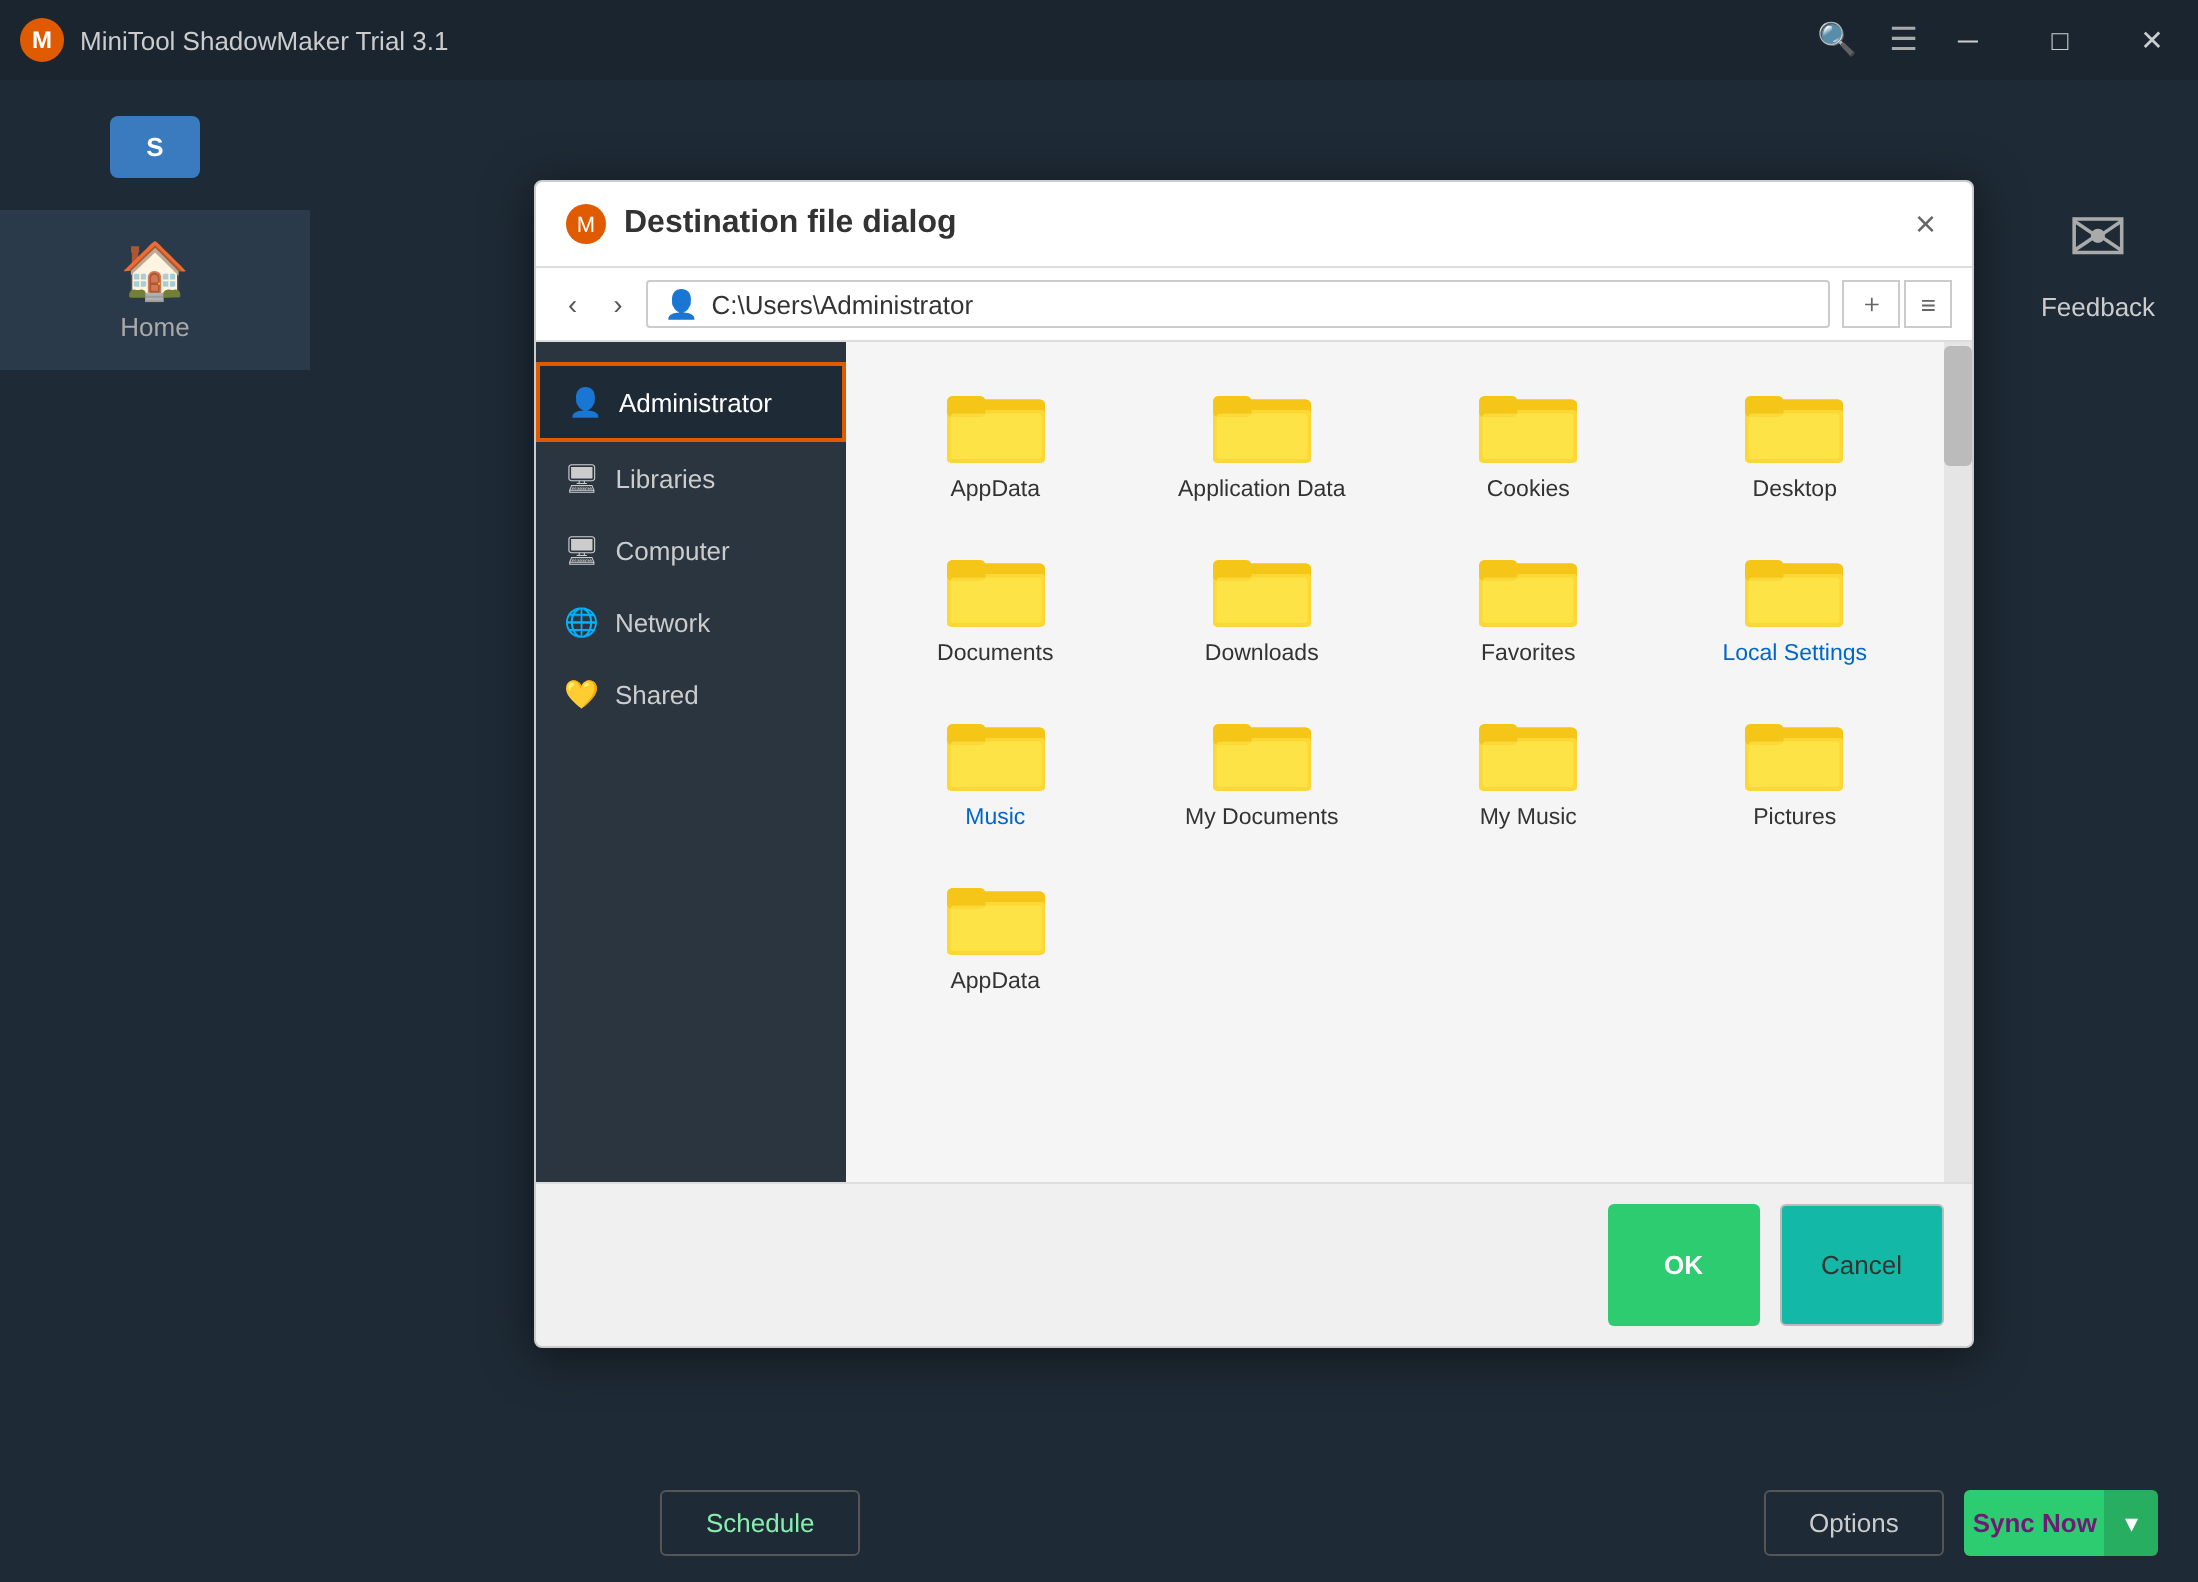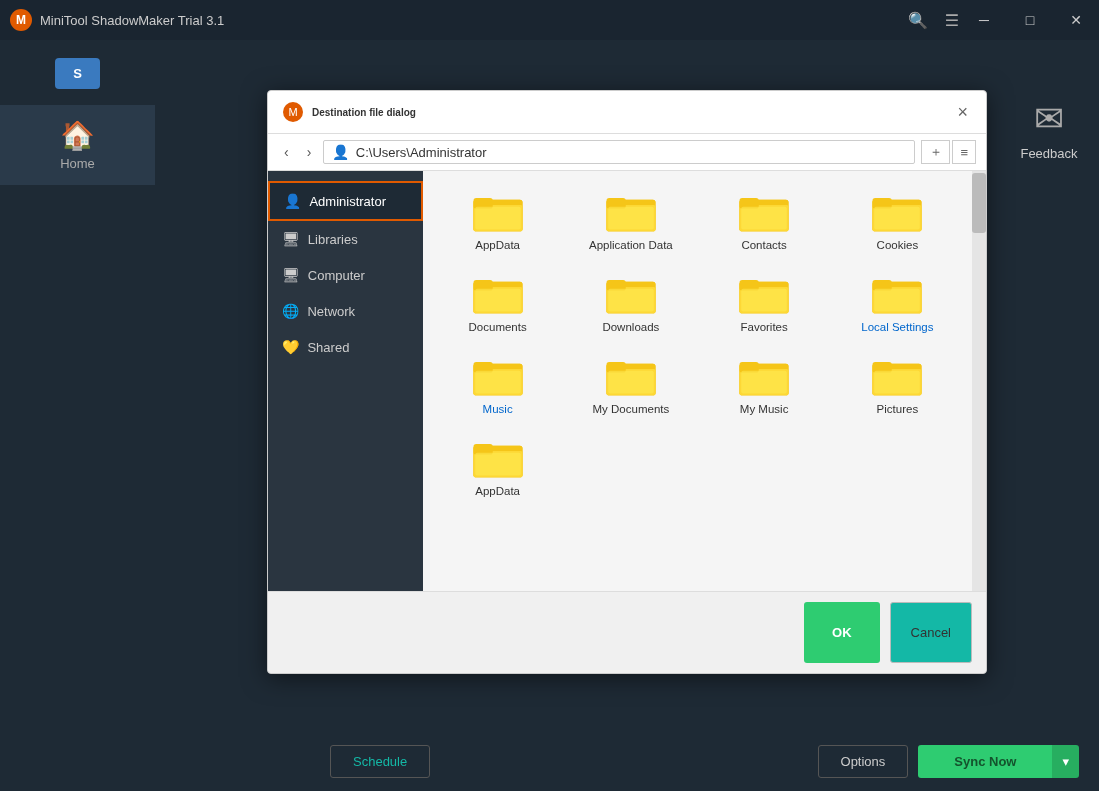--- a/index.html
+++ b/index.html
@@ -151,21 +151,21 @@
       height: 60px;
       background: #1e2a35;
       display: flex;
       align-items: center;
       padding: 0 20px;
       justify-content: space-between;
     }
     .schedule-btn {
       background: #1e2a35;
       border: 1px solid #555;
-      color: #14b8a6;
+      color: #86efac;
       padding: 8px 22px;
       font-size: 13px;
       cursor: pointer;
       border-radius: 3px;
     }
     .right-btns {
       display: flex;
       gap: 10px;
     }
     .options-btn {
@@ -176,22 +176,22 @@
       font-size: 13px;
       cursor: pointer;
       border-radius: 3px;
     }
     .sync-now-wrap {
       display: flex;
     }
     .sync-now-btn {
       background: #2ecc71;
       border: none;
-      color: #14532d;
-      padding: 8px 36px;
+      color: #701a75;
+      padding: 8px 4px;
       font-size: 13px;
       cursor: pointer;
       border-radius: 3px 0 0 3px;
       font-weight: 600;
     }
     .sync-now-arrow {
       background: #27ae60;
       border: none;
       color: white;
       padding: 8px 10px;
@@ -225,21 +225,21 @@
       padding: 10px 14px;
       border-bottom: 1px solid #ddd;
       border-radius: 4px 4px 0 0;
     }
     .dialog-logo {
       width: 22px;
       height: 22px;
       margin-right: 8px;
     }
     .dialog-title {
-      font-size: 10px;
+      font-size: 16px;
       font-weight: 600;
       color: #333;
       flex: 1;
     }
     .dialog-close {
       background: none;
       border: none;
       font-size: 18px;
       color: #666;
       cursor: pointer;
@@ -527,33 +527,33 @@
               <div class="folder-item">
                 <div class="folder-icon">
       <svg viewBox="0 0 56 48" xmlns="http://www.w3.org/2000/svg">
         <rect x="0" y="10" width="56" height="36" rx="3" ry="3" fill="#f5c518"></rect>
         <rect x="0" y="10" width="56" height="36" rx="3" ry="3" fill="#f5c518"></rect>
         <rect x="0" y="16" width="56" height="30" rx="2" ry="2" fill="#fdd835"></rect>
         <rect x="0" y="8" width="22" height="12" rx="3" ry="3" fill="#f5c518"></rect>
         <rect x="2" y="18" width="52" height="26" rx="2" ry="2" fill="#ffee58" opacity="0.5"></rect>
       </svg>
     </div>
-                <span class="folder-label">Contacts</span>
-              </div>
-              <div class="folder-item">
-                <div class="folder-icon">
-      <svg viewBox="0 0 56 48" xmlns="http://www.w3.org/2000/svg">
-        <rect x="0" y="10" width="56" height="36" rx="3" ry="3" fill="#f5c518"></rect>
-        <rect x="0" y="10" width="56" height="36" rx="3" ry="3" fill="#f5c518"></rect>
-        <rect x="0" y="16" width="56" height="30" rx="2" ry="2" fill="#fdd835"></rect>
-        <rect x="0" y="8" width="22" height="12" rx="3" ry="3" fill="#f5c518"></rect>
-        <rect x="2" y="18" width="52" height="26" rx="2" ry="2" fill="#ffee58" opacity="0.5"></rect>
-      </svg>
-    </div>
                 <span class="folder-label">Cookies</span>
+              </div>
+              <div class="folder-item">
+                <div class="folder-icon">
+      <svg viewBox="0 0 56 48" xmlns="http://www.w3.org/2000/svg">
+        <rect x="0" y="10" width="56" height="36" rx="3" ry="3" fill="#f5c518"></rect>
+        <rect x="0" y="10" width="56" height="36" rx="3" ry="3" fill="#f5c518"></rect>
+        <rect x="0" y="16" width="56" height="30" rx="2" ry="2" fill="#fdd835"></rect>
+        <rect x="0" y="8" width="22" height="12" rx="3" ry="3" fill="#f5c518"></rect>
+        <rect x="2" y="18" width="52" height="26" rx="2" ry="2" fill="#ffee58" opacity="0.5"></rect>
+      </svg>
+    </div>
+                <span class="folder-label">Desktop</span>
               </div>
               <div class="folder-item">
                 <div class="folder-icon">
       <svg viewBox="0 0 56 48" xmlns="http://www.w3.org/2000/svg">
         <rect x="0" y="10" width="56" height="36" rx="3" ry="3" fill="#f5c518"></rect>
         <rect x="0" y="10" width="56" height="36" rx="3" ry="3" fill="#f5c518"></rect>
         <rect x="0" y="16" width="56" height="30" rx="2" ry="2" fill="#fdd835"></rect>
         <rect x="0" y="8" width="22" height="12" rx="3" ry="3" fill="#f5c518"></rect>
         <rect x="2" y="18" width="52" height="26" rx="2" ry="2" fill="#ffee58" opacity="0.5"></rect>
       </svg>

